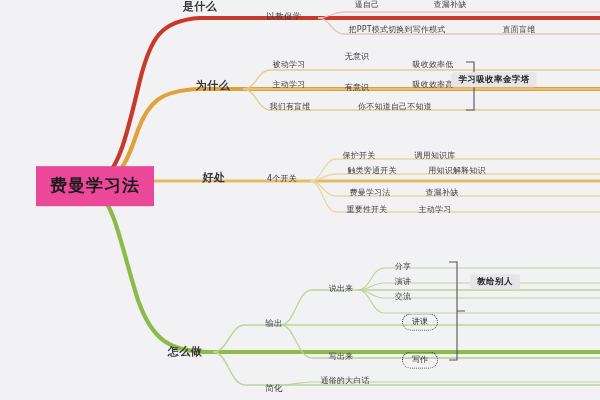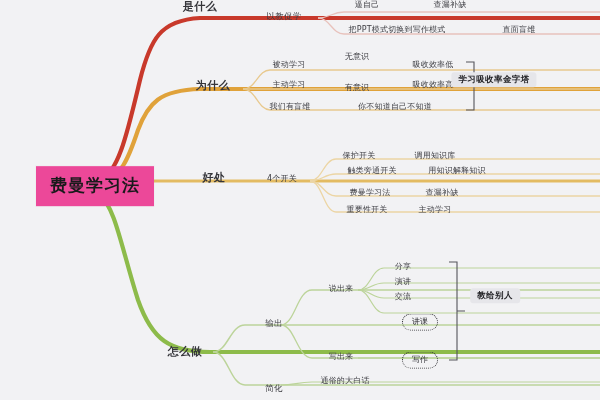--- a/index.html
+++ b/index.html
@@ -149,17 +149,17 @@
 
   <div class="node lvl1" style="left:185px; top:352px;">怎么做</div>
   <div class="node lvl2" style="left:274px; top:324px;">输出</div>
   <div class="node lvl3" style="left:341px; top:289px;">说出来</div>
   <div class="node lvl3" style="left:403px; top:267px;">分享</div>
   <div class="node lvl3" style="left:403px; top:282px;">演讲</div>
   <div class="node lvl3" style="left:403px; top:297px;">交流</div>
   <div class="node dashbox" style="left:403px; top:322px; transform:translate(-50%,-50%);">讲课</div>
   <div class="node lvl3" style="left:341px; top:357px;">写出来</div>
   <div class="node dashbox" style="left:403px; top:360px; transform:translate(-50%,-50%);">写作</div>
-  <div class="node chip" style="left:495px; top:296px; transform:translate(-50%,-50%);">教给别人</div>
+  <div class="node chip" style="left:495px; top:282px; transform:translate(-50%,-50%);">教给别人</div>
   <div class="node lvl2" style="left:274px; top:389px;">简化</div>
   <div class="node lvl3" style="left:345px; top:381px;">通俗的大白话</div>
 
 </div>
 
 </body></html>

